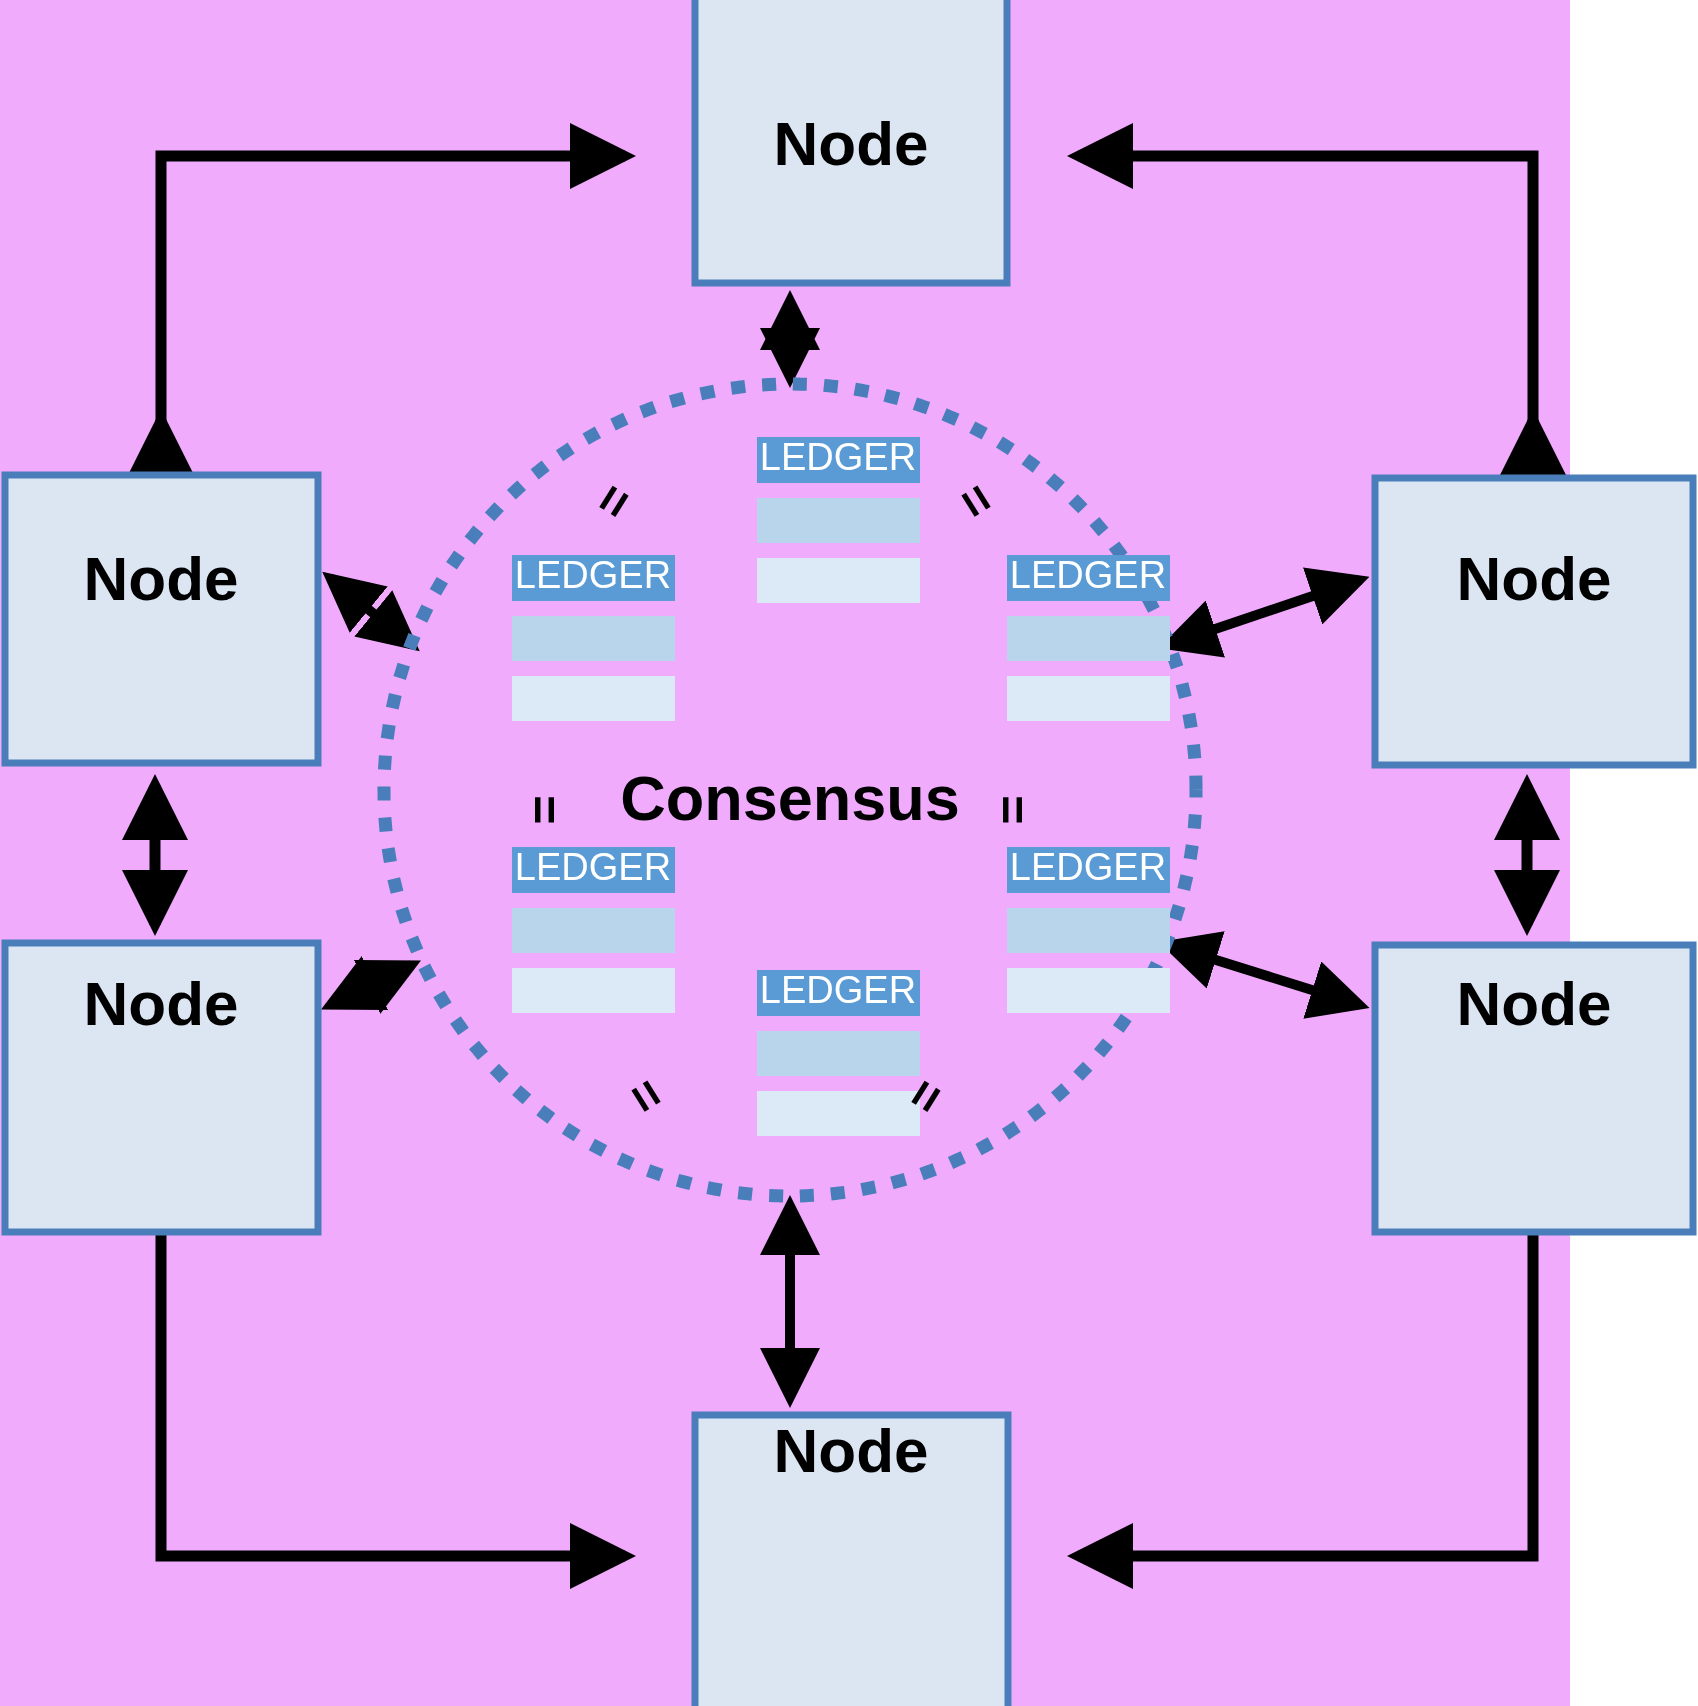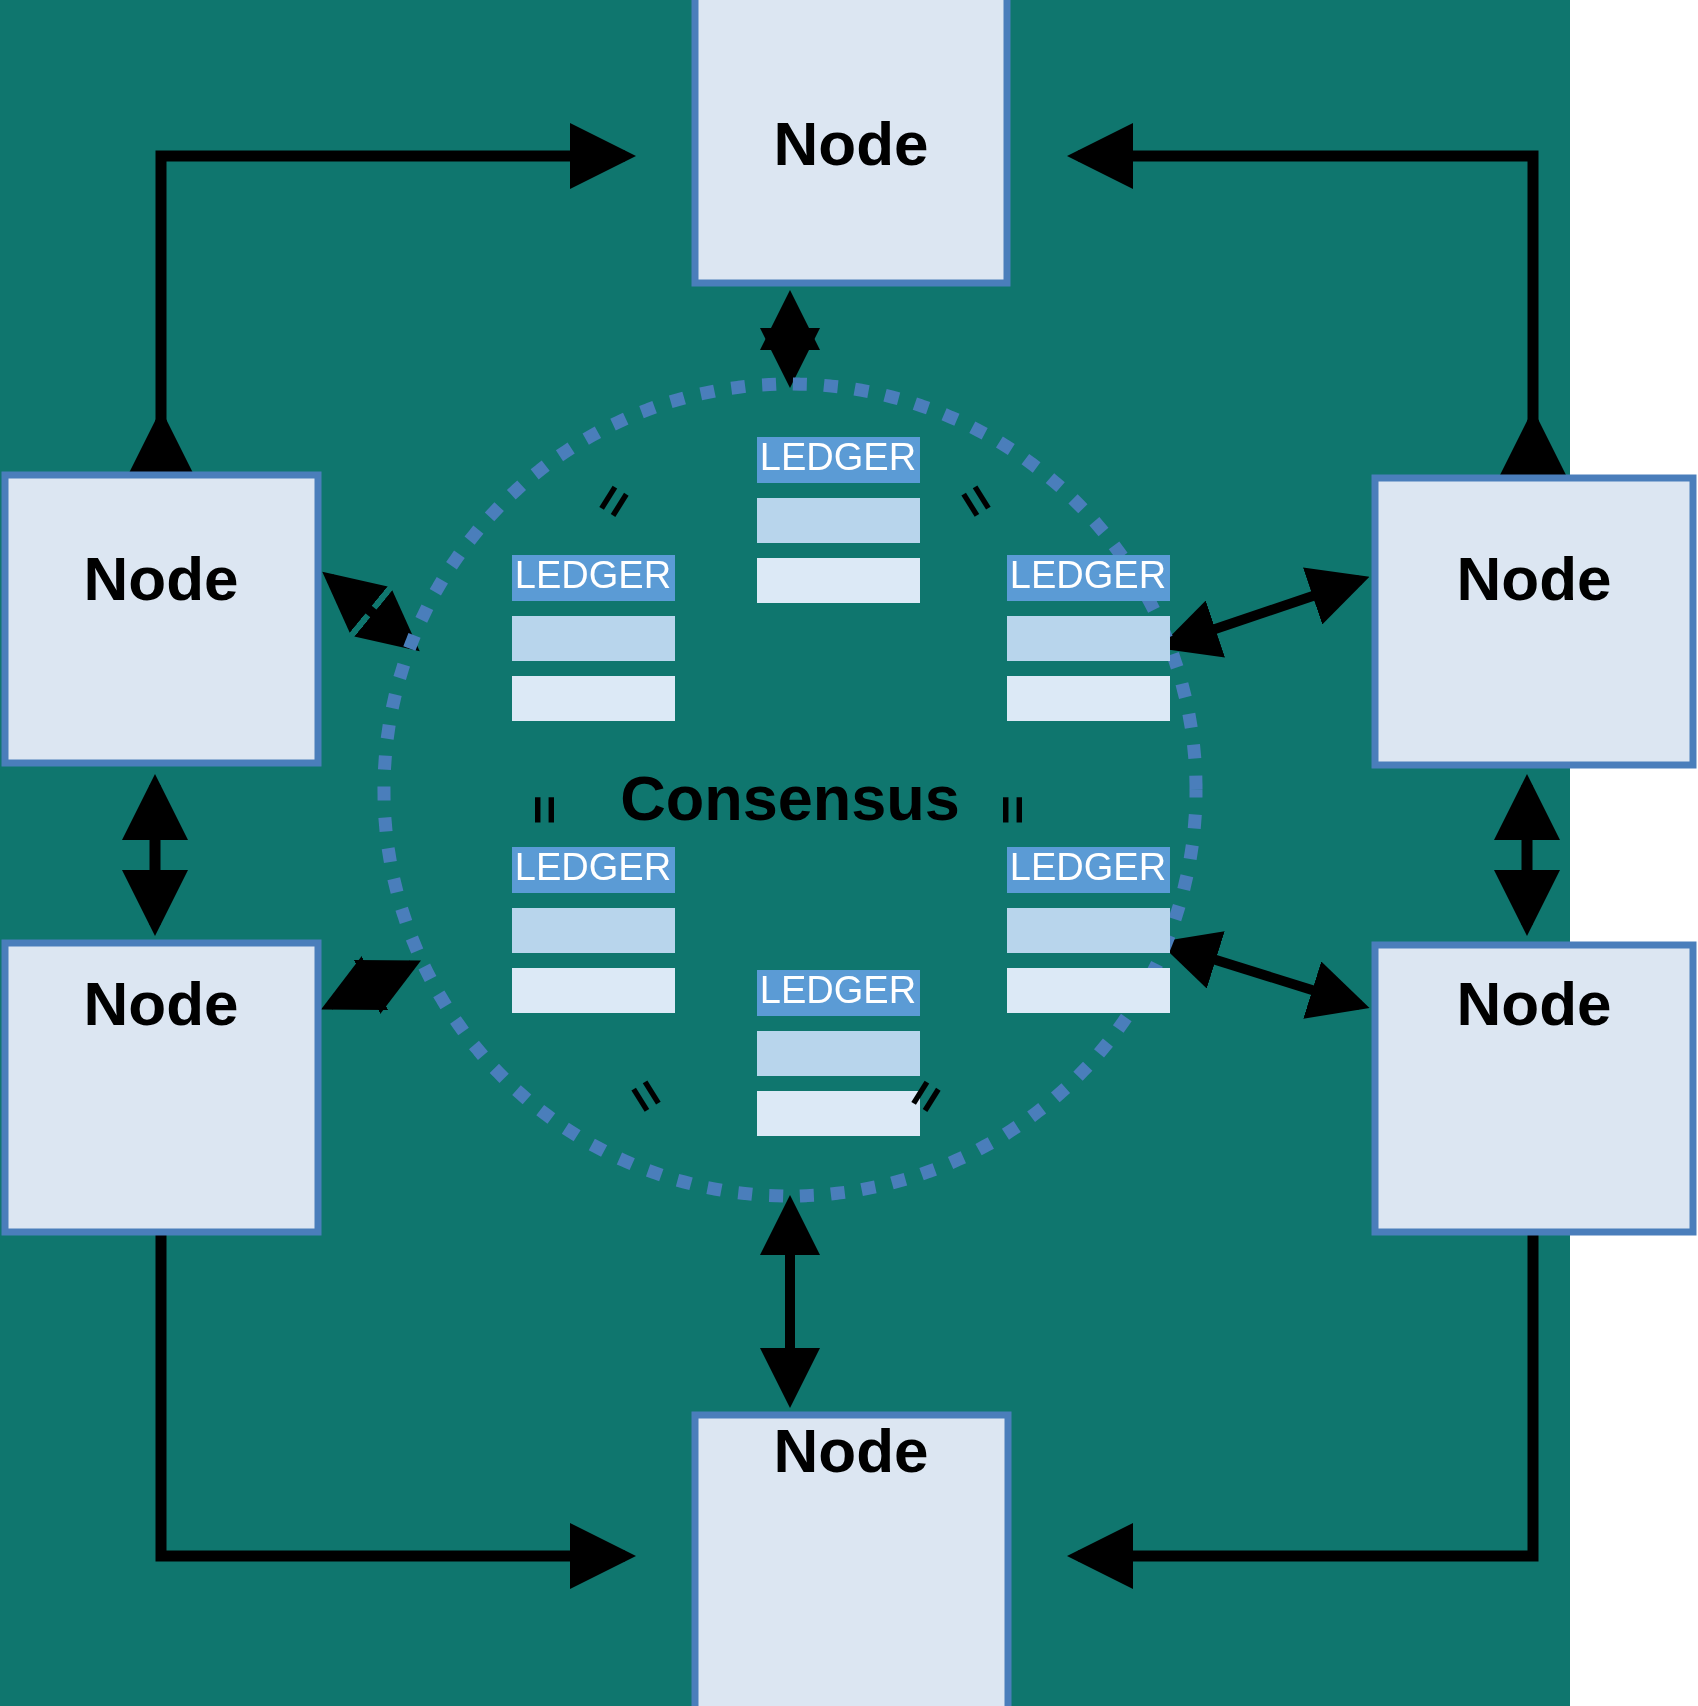--- a/index.html
+++ b/index.html
@@ -10,21 +10,21 @@
   body {
     width: 1698px;
     height: 1706px;
     font-family: "Liberation Sans", sans-serif;
     overflow: hidden;
   }
   #diagram-root {
     position: relative;
     width: 1570px;
     height: 1706px;
-    background: #0f766e;
+    background: #f0abfc;
   }
   svg#diagram-svg {
     position: absolute;
     top: 0;
     left: 0;
     width: 1698px;
     height: 1706px;
     display: block;
   }
   .node-label {

